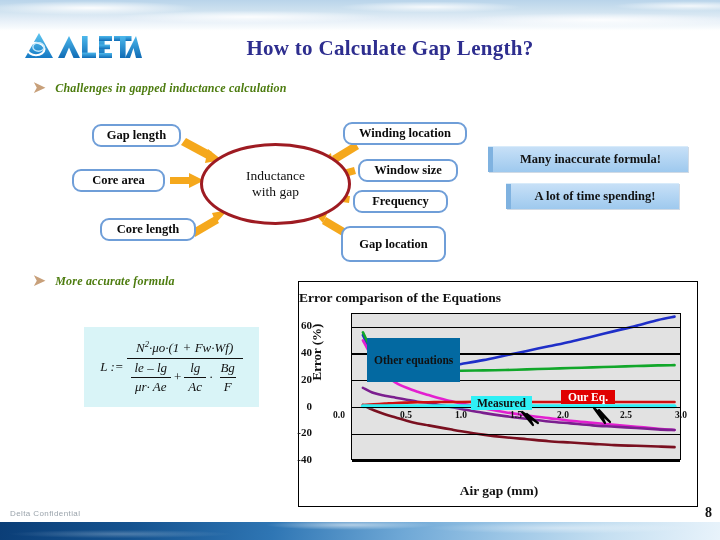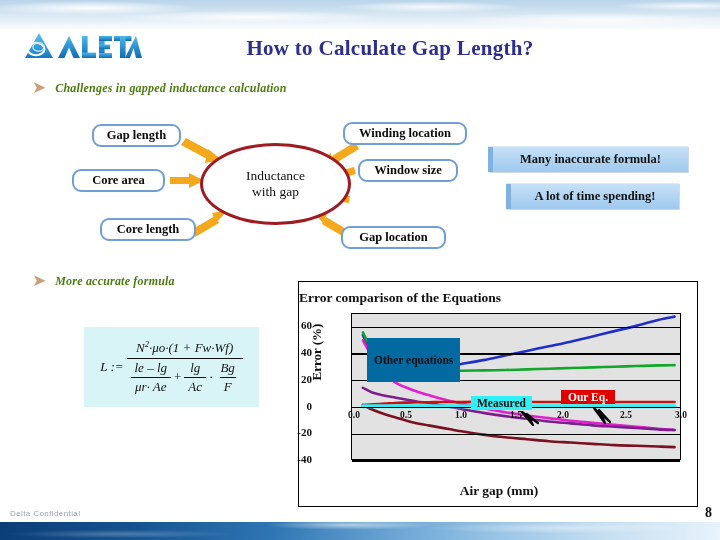--- a/index.html
+++ b/index.html
@@ -65,21 +65,21 @@
     font-size:12.5px;font-weight:bold;color:#0a0a0a;white-space:nowrap;
     box-shadow:0 0 0 .5px rgba(255,255,255,.6) inset;
     padding:0 7px;box-sizing:border-box;
   }
   #mb-gap-length{left:32px;top:2px;width:89px;height:23px;}
   #mb-core-area{left:12px;top:47px;width:93px;height:23px;}
   #mb-core-length{left:40px;top:96px;width:96px;height:23px;text-align:right;}
   #mb-winding{left:283px;top:0px;width:124px;height:23px;}
   #mb-window{left:298px;top:37px;width:100px;height:23px;}
   #mb-frequency{left:293px;top:68px;width:95px;height:23px;}
-  #mb-gap-location{left:281px;top:104px;width:105px;height:23px;}
+  #mb-gap-location{left:281px;top:104px;width:105px;height:36px;}
 
   #ellipse{
     position:absolute;left:140px;top:21px;width:145px;height:76px;
     border:3px solid #9e1b22;border-radius:50%;
     background:#ffffff;
     display:flex;flex-direction:column;align-items:center;justify-content:center;
     line-height:1.18;
   }
   #ellipse span{font-size:13.5px;color:#111;white-space:nowrap;}
 
@@ -254,20 +254,23 @@
   <div class="mbox" id="mb-core-length">
     <span>Core length</span>
   </div>
 
   <div class="mbox" id="mb-winding">
     <span>Winding location</span>
   </div>
   <div class="mbox" id="mb-window">
     <span>Window size</span>
   </div>
+  <div class="mbox" id="mb-frequency">
+    <span>Frequency</span>
+  </div>
   <div class="mbox" id="mb-gap-location">
     <span>Gap location</span>
   </div>
 
   <div id="ellipse">
     <span>Inductance</span>
     <span>with gap</span>
   </div>
 </div>
 
@@ -339,21 +342,21 @@
 
   <div id="ytick-layer">
       <div class="ytick" style="top: 37.3636px;">60</div>
       <div class="ytick" style="top: 64.0909px;">40</div>
       <div class="ytick" style="top: 90.8182px;">20</div>
       <div class="ytick" style="top: 117.545px;">0</div>
       <div class="ytick" style="top: 144.273px;">-20</div>
       <div class="ytick" style="top: 171px;">-40</div>
     </div>
   <div id="xtick-layer">
-      <div class="xtick" style="left: 55px; top: 127.545px;">0.0</div>
+      <div class="xtick" style="left: 40px; top: 127.545px;">0.0</div>
       <div class="xtick" style="left: 107px; top: 127.545px; text-align: right;">0.5</div>
       <div class="xtick" style="left: 162px; top: 127.545px;">1.0</div>
       <div class="xtick" style="left: 217px; top: 127.545px;">1.5</div>
       <div class="xtick" style="left: 264px; top: 127.545px;">2.0</div>
       <div class="xtick" style="left: 327px; top: 127.545px;">2.5</div>
       <div class="xtick" style="left: 382px; top: 127.545px;">3.0</div>
     </div>
 
   <div id="annot-other">Other equations</div>
   <div id="annot-measured">Measured</div>

